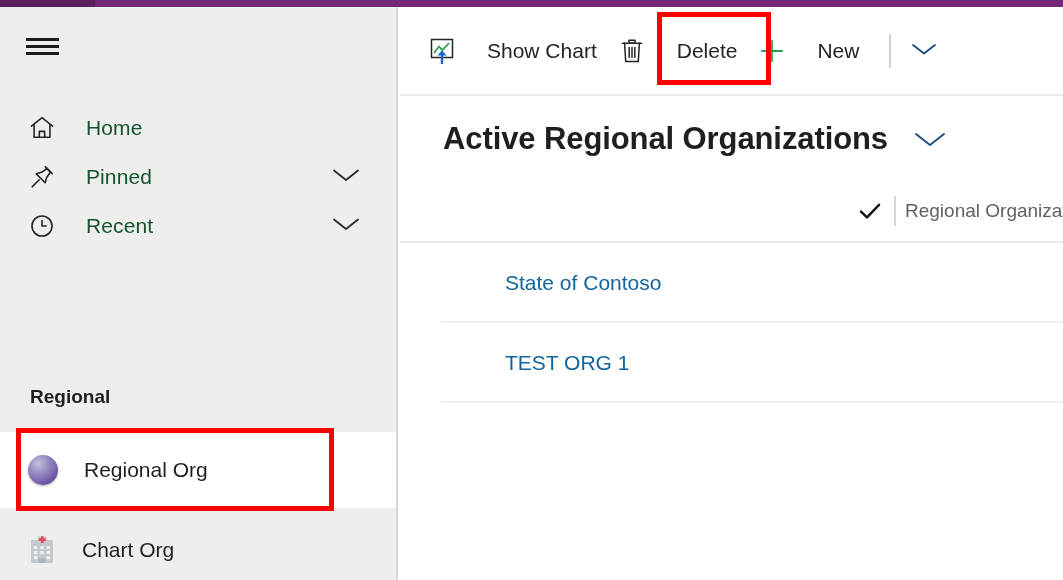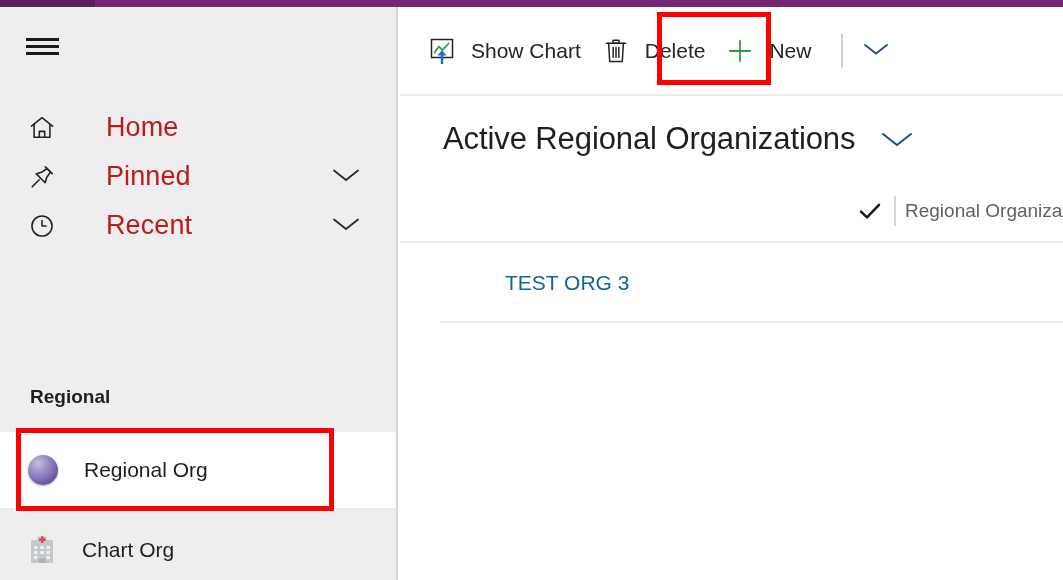--- a/index.html
+++ b/index.html
@@ -80,24 +80,24 @@
   }
   .navitem .ico {
     width: 34px;
     flex: 0 0 34px;
     display: flex;
     align-items: center;
     justify-content: flex-start;
     color: #242424;
   }
   .navitem .lbl {
-    font-size: 27px;
-    color: #b91c1c;
+    font-size: 21px;
+    color: #14532d;
     letter-spacing: 0.1px;
-    margin-left: 44px;
+    margin-left: 24px;
     white-space: nowrap;
   }
   .navitem .chev {
     position: absolute;
     right: 35px;
     top: 50%;
     transform: translateY(-50%);
     color: #2b2b2b;
   }
 
@@ -196,20 +196,21 @@
     padding-left: 23px;
     box-sizing: border-box;
   }
   .cmd {
     display: flex;
     align-items: center;
     height: 50px;
     padding: 0 16px 0 4px;
     cursor: pointer;
     white-space: nowrap;
+    gap: 16px;
   }
   .cmd .cico {
     display: flex;
     align-items: center;
     justify-content: center;
     width: 30px;
     flex: 0 0 30px;
   }
   .cmd .ctxt {
     font-size: 21px;
@@ -233,21 +234,21 @@
 
   .viewtitle-wrap {
     position: relative;
     display: flex;
     align-items: center;
     padding-left: 43px;
     height: 85px;
   }
   .viewtitle {
     font-size: 31px;
-    font-weight: normal;
+    font-weight: bold;
     color: #1f1f1f;
     letter-spacing: -0.1px;
     white-space: nowrap;
   }
   .viewtitle-chev {
     margin-left: 24px;
     display: flex;
     align-items: center;
     cursor: pointer;
   }
@@ -469,23 +470,26 @@
     <div class="gridhead">
       <span class="selectall">
         <svg width="24" height="20" viewBox="0 0 24 20" fill="none" stroke="#1b1b1b" stroke-width="2.6" stroke-linecap="round" stroke-linejoin="round">
           <path d="M3 10.6 9 16.4 21 3.8"></path>
         </svg>
       </span>
       <span class="colsep"></span>
       <span class="colhead">Regional Organization Name</span>
     </div>
 
-
     <div class="gridrow">
-      <span class="celllink">TEST ORG 3</span>
+      <span class="celllink">State of Contoso</span>
+    </div>
+
+    <div class="gridrow">
+      <span class="celllink">TEST ORG 1</span>
     </div>
 
   </section>
 
   <div class="redbox" id="redbox-new"></div>
   <div class="redbox" id="redbox-regional"></div>
 
 </div>
 
 </body></html>

